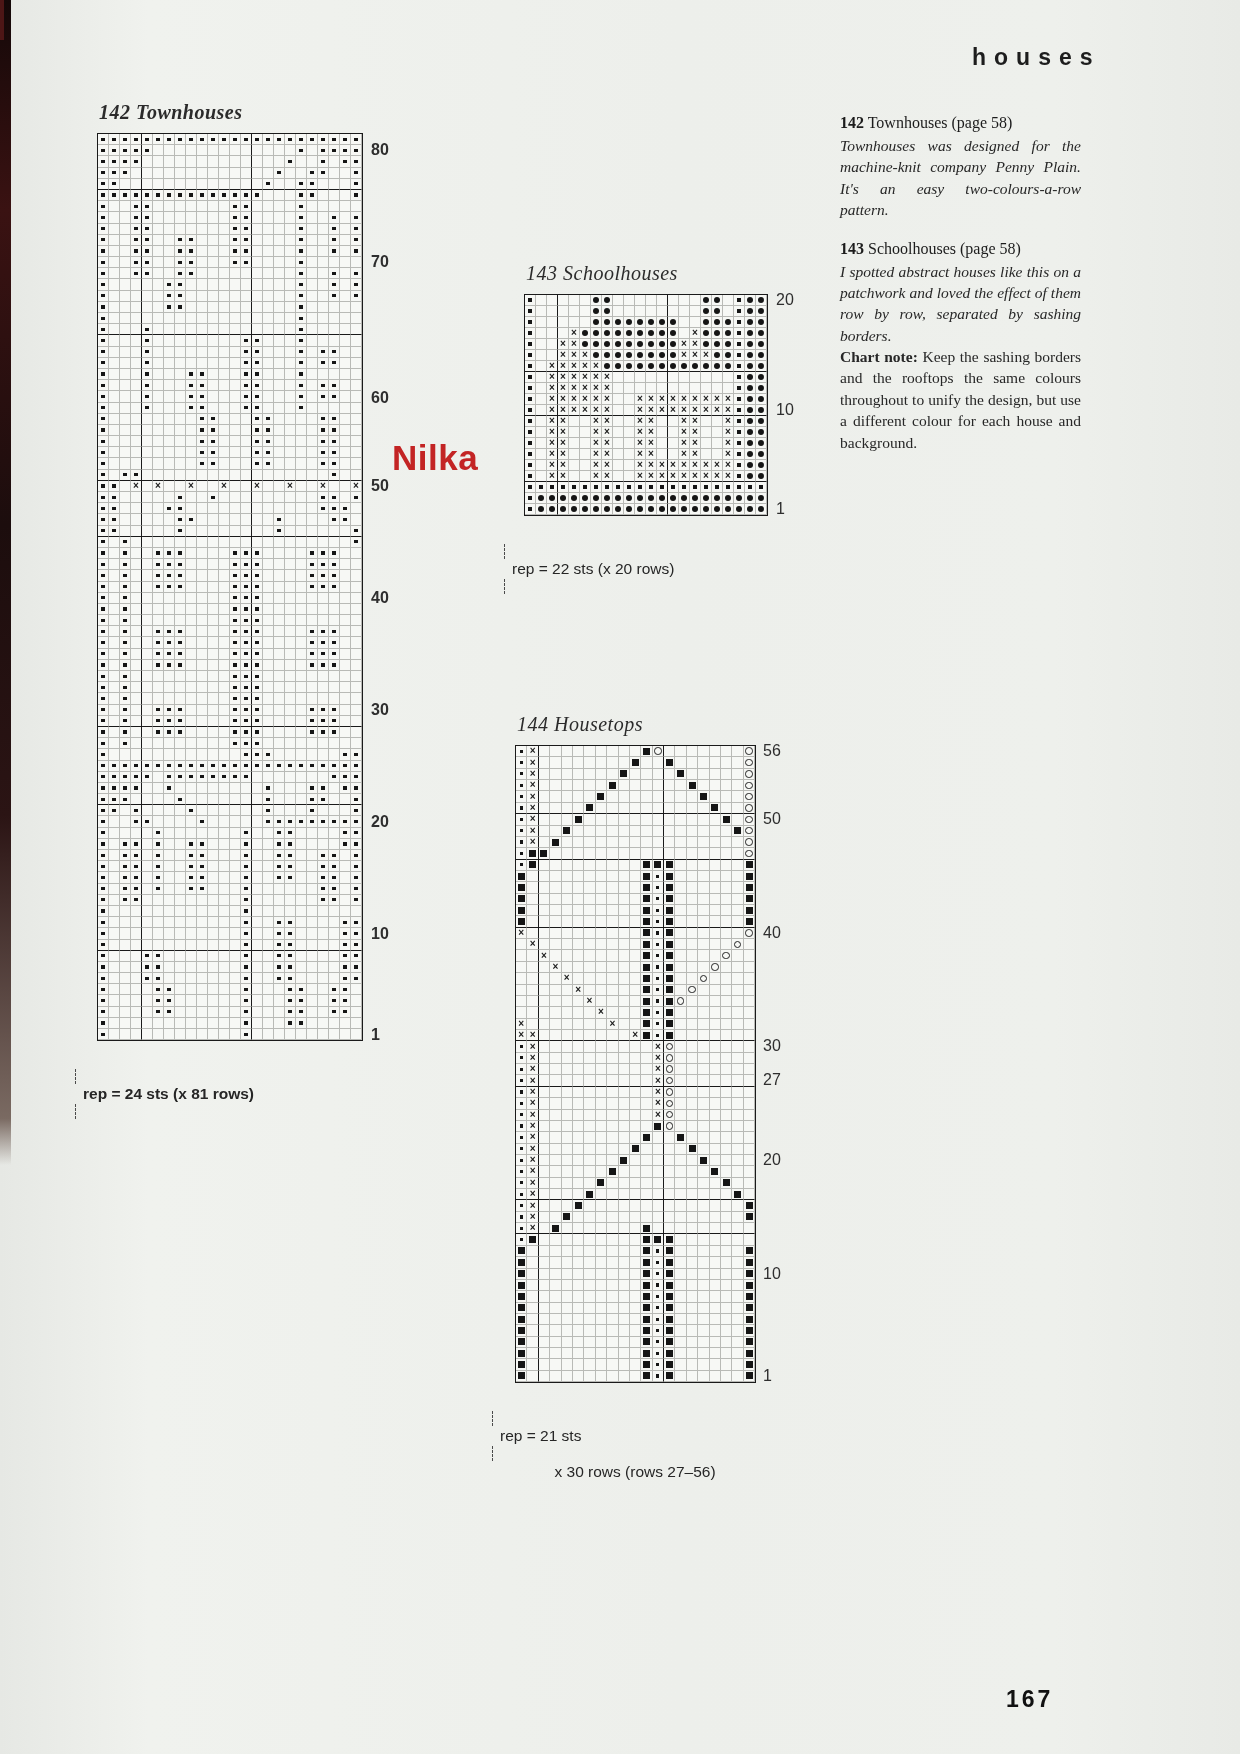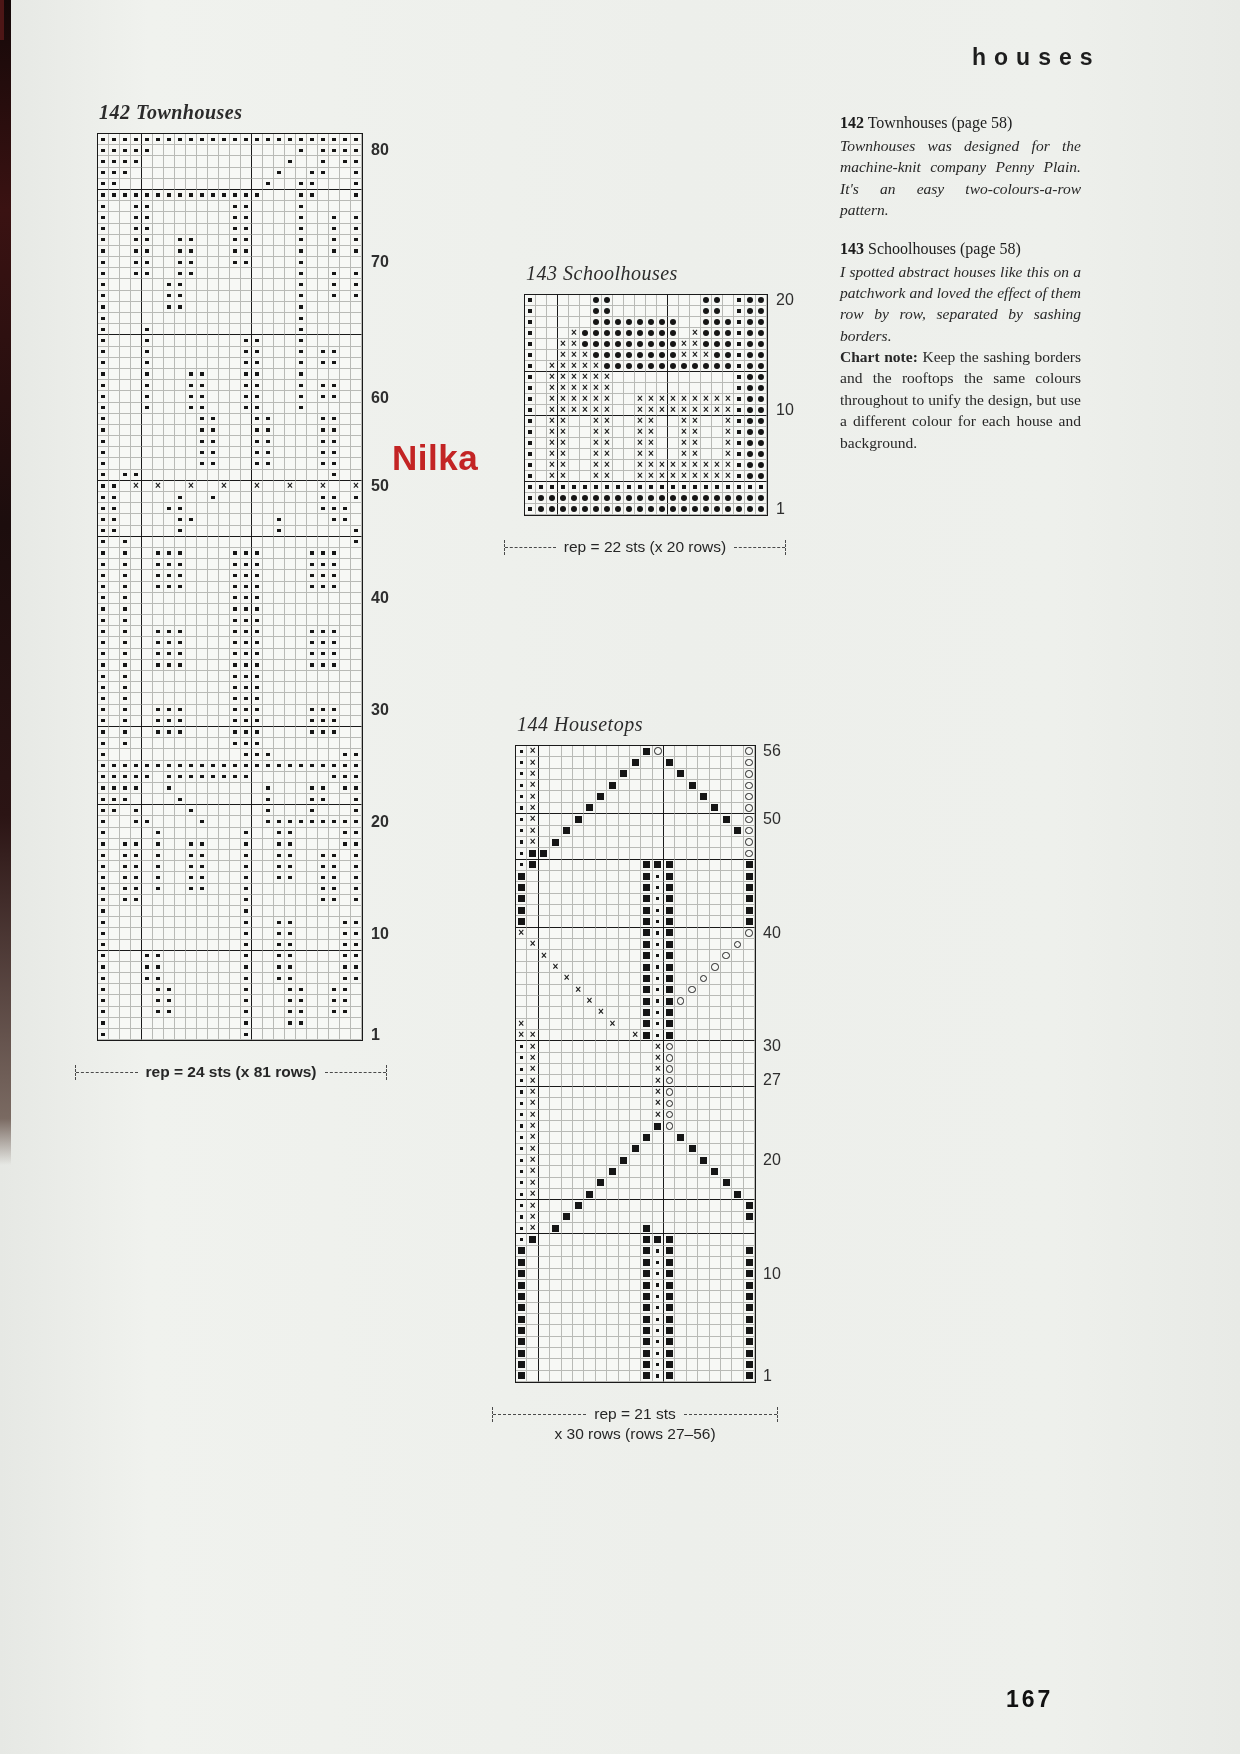--- a/index.html
+++ b/index.html
@@ -31,21 +31,21 @@
   .cell.hc{border-right:1.6px solid #1a1a1a;}
   .s-o::after{content:"";width:3.2px;height:3.2px;background:#151515;}
   .s-O::after{content:"";width:6.5px;height:6.5px;border-radius:50%;background:#151515;}
   .s-f::after{content:"";width:7px;height:7px;background:#151515;}
   .s-c::after{content:"";width:5.5px;height:5.5px;border-radius:50%;border:1.2px solid #222;background:transparent;}
   .s-x::after{content:"×";font-size:10px;font-weight:bold;color:#1a1a1a;line-height:1;}
   .rlabels{position:absolute;top:0;height:100%;}
   .rlabel{position:absolute;left:0;font-size:16px;color:#2e2e2e;line-height:14px;}
 
   
-  .rep{display:flex;align-items:center;font-size:15.5px;color:#262626;margin-top:22px;}
+  .rep{display:flex;align-items:flex-start;font-size:15.5px;color:#262626;margin-top:28px;flex-direction:column;}
   .rep .tick{width:0;height:15px;border-left:1.6px dashed #4a4a4a;}
   .rep .dash{flex:1;border-top:1.7px dashed #4a4a4a;height:0;}
   .rep .rtext{padding:0 8px;white-space:nowrap;}
   .rep2{text-align:center;font-size:15.5px;color:#262626;margin-top:2px;}
 
   
   #textcol{position:absolute;left:840px;top:114px;width:241px;
     font-family:"Liberation Serif",serif;color:#272727;}
   .art{margin-bottom:19px;}
   .art h3{margin:0 0 3px 0;font-size:16px;font-weight:normal;color:#1c1c1c;}

